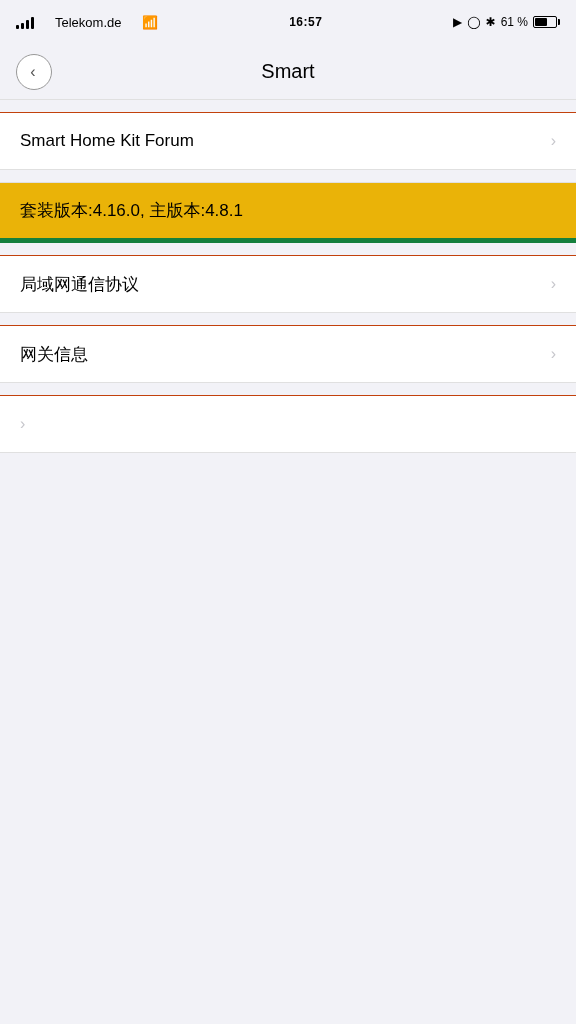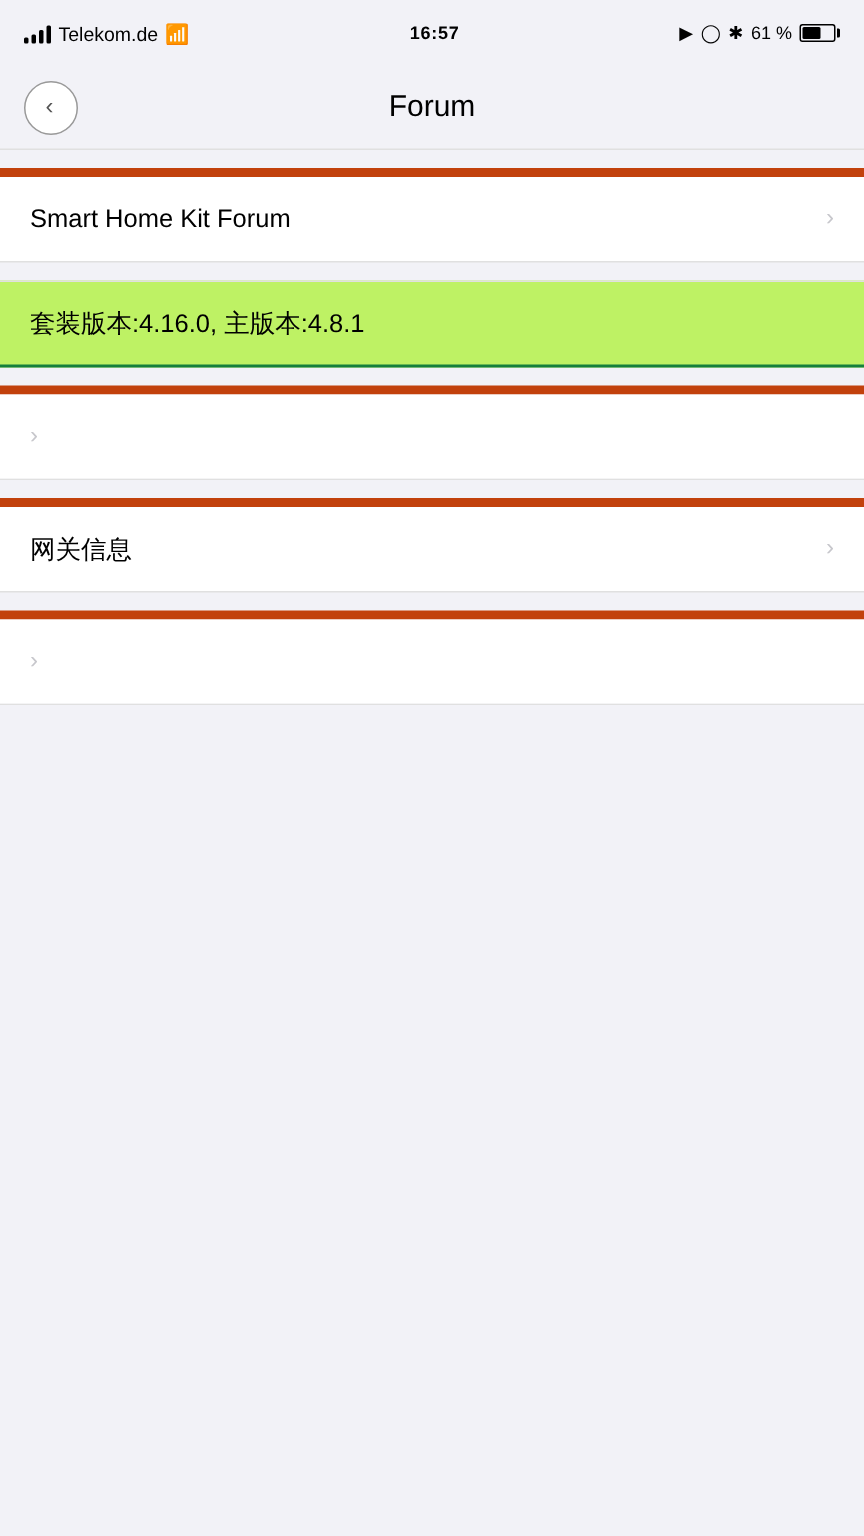--- a/index.html
+++ b/index.html
@@ -23,21 +23,21 @@
       background: #f2f2f7;
       display: flex;
       align-items: center;
       justify-content: space-between;
       padding: 0 16px;
     }
 
     .status-left {
       display: flex;
       align-items: center;
-      gap: 5px;
+      gap: 21px;
       font-size: 13px;
       font-weight: 500;
     }
 
     .signal-bars {
       display: flex;
       align-items: flex-end;
       gap: 2px;
       height: 14px;
     }
@@ -133,21 +133,21 @@
     }
 
     
     .content {
       padding-top: 12px;
     }
 
     
     .list-section {
       background: white;
-      border-top: 6px solid #c2410c;
+      border-top: 1px solid #c2410c;
       border-bottom: 1px solid #e0e0e0;
       margin-bottom: 12px;
     }
 
     .list-item {
       display: flex;
       align-items: center;
       justify-content: space-between;
       padding: 0 20px;
       min-height: 56px;
@@ -168,23 +168,23 @@
 
     .chevron-right {
       font-size: 16px;
       color: #c7c7cc;
       font-weight: 300;
     }
 
     
     .version-item {
       padding: 16px 20px;
-      background: #bef264;
+      background: #eab308;
       border-top: 1px solid #e0e0e0;
-      border-bottom: 2px solid #15803d;
+      border-bottom: 5px solid #15803d;
       margin-bottom: 12px;
     }
   </style>
 </head>
 <body>
 
 <div class="status-bar">
   <div class="status-left">
     <div class="signal-bars">
       <div class="signal-bar" style="height:4px"></div>
@@ -207,38 +207,39 @@
       </div>
       <div class="battery-tip"></div>
     </div>
   </div>
 </div>
 
 <div class="nav-bar">
   <div class="nav-back-btn">
     <span class="nav-back-chevron">‹</span>
   </div>
-  <span class="nav-title">Forum</span>
+  <span class="nav-title">Smart</span>
 </div>
 
 <div class="content">
 
   <div class="list-section">
     <div class="list-item">
       <span class="list-item-text">Smart Home Kit Forum</span>
       <span class="chevron-right">›</span>
     </div>
   </div>
 
   <div class="version-item">
     <span class="list-item-text">套装版本:4.16.0, 主版本:4.8.1</span>
   </div>
 
   <div class="list-section">
     <div class="list-item">
+      <span class="list-item-text">局域网通信协议</span>
       <span class="chevron-right">›</span>
     </div>
   </div>
 
   <div class="list-section">
     <div class="list-item">
       <span class="list-item-text">网关信息</span>
       <span class="chevron-right">›</span>
     </div>
   </div>

